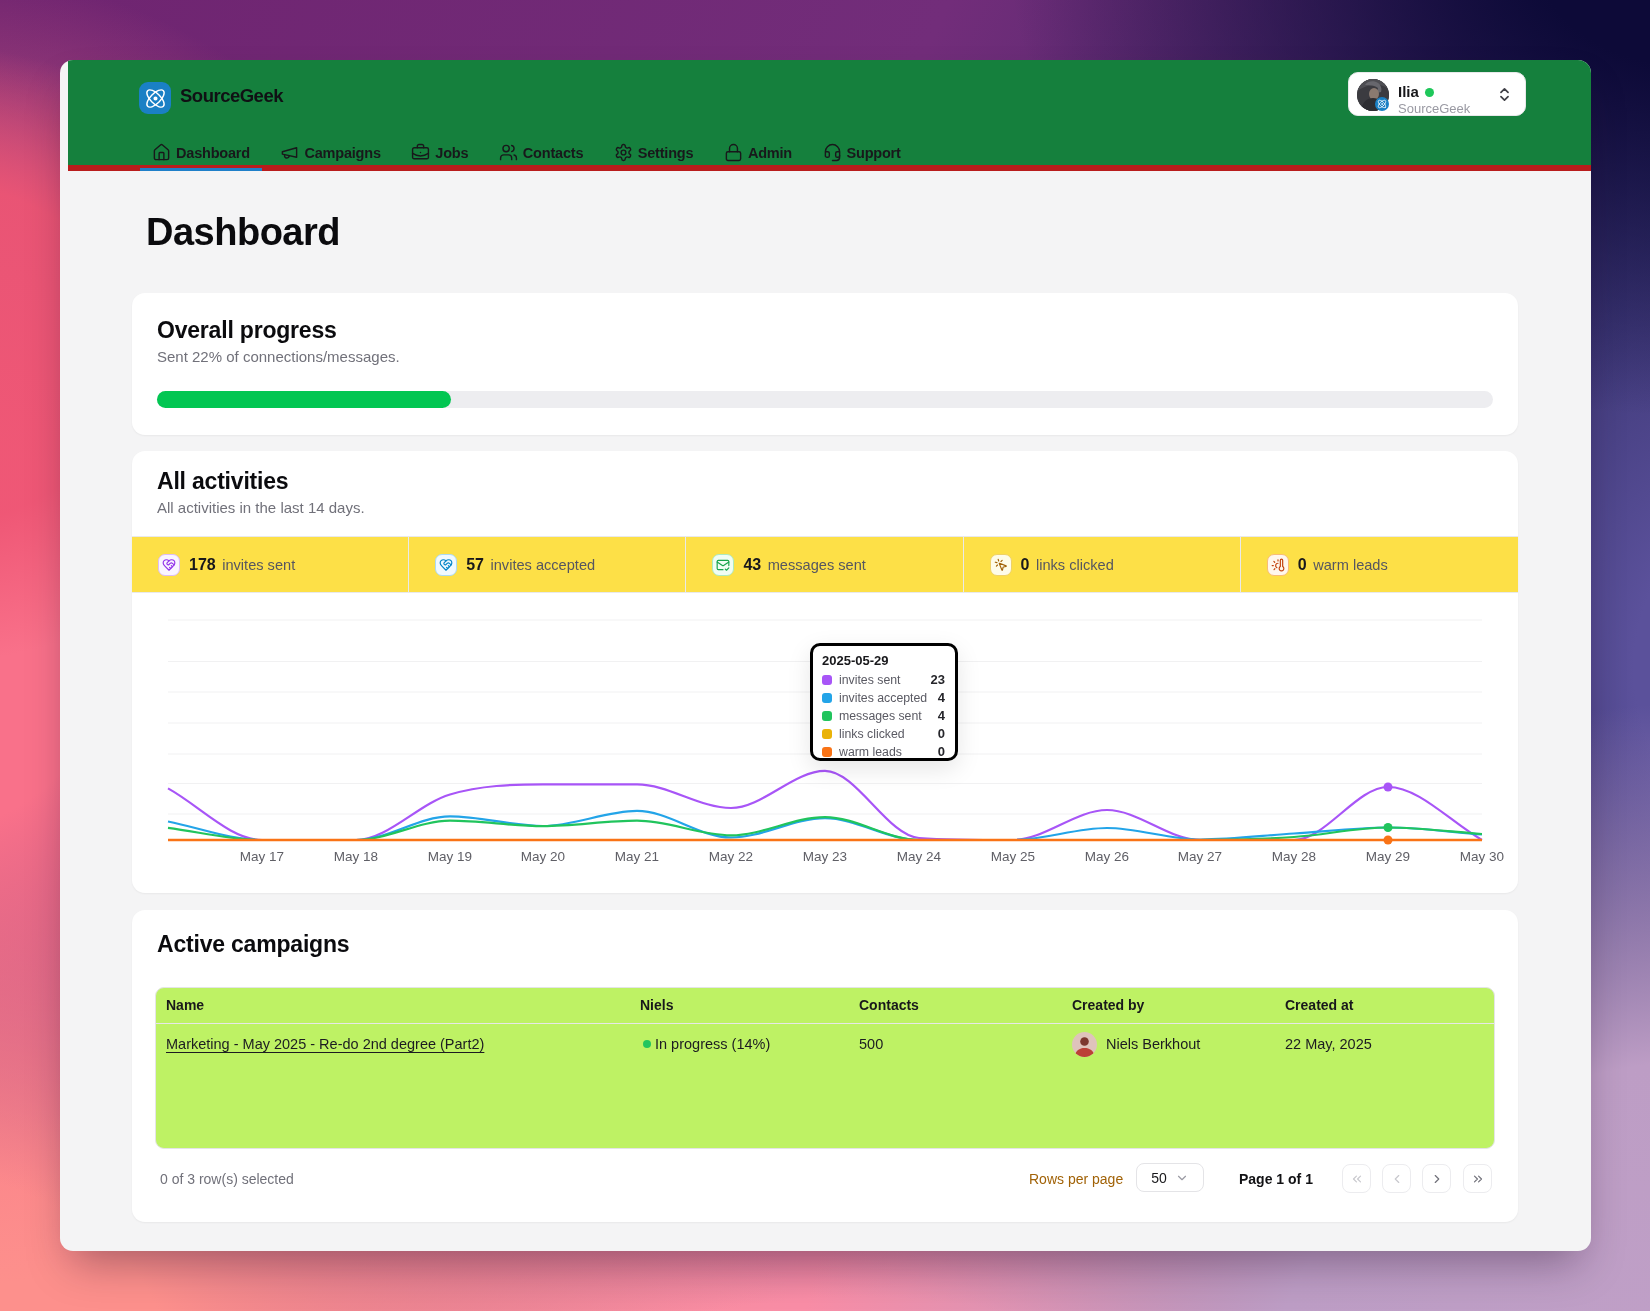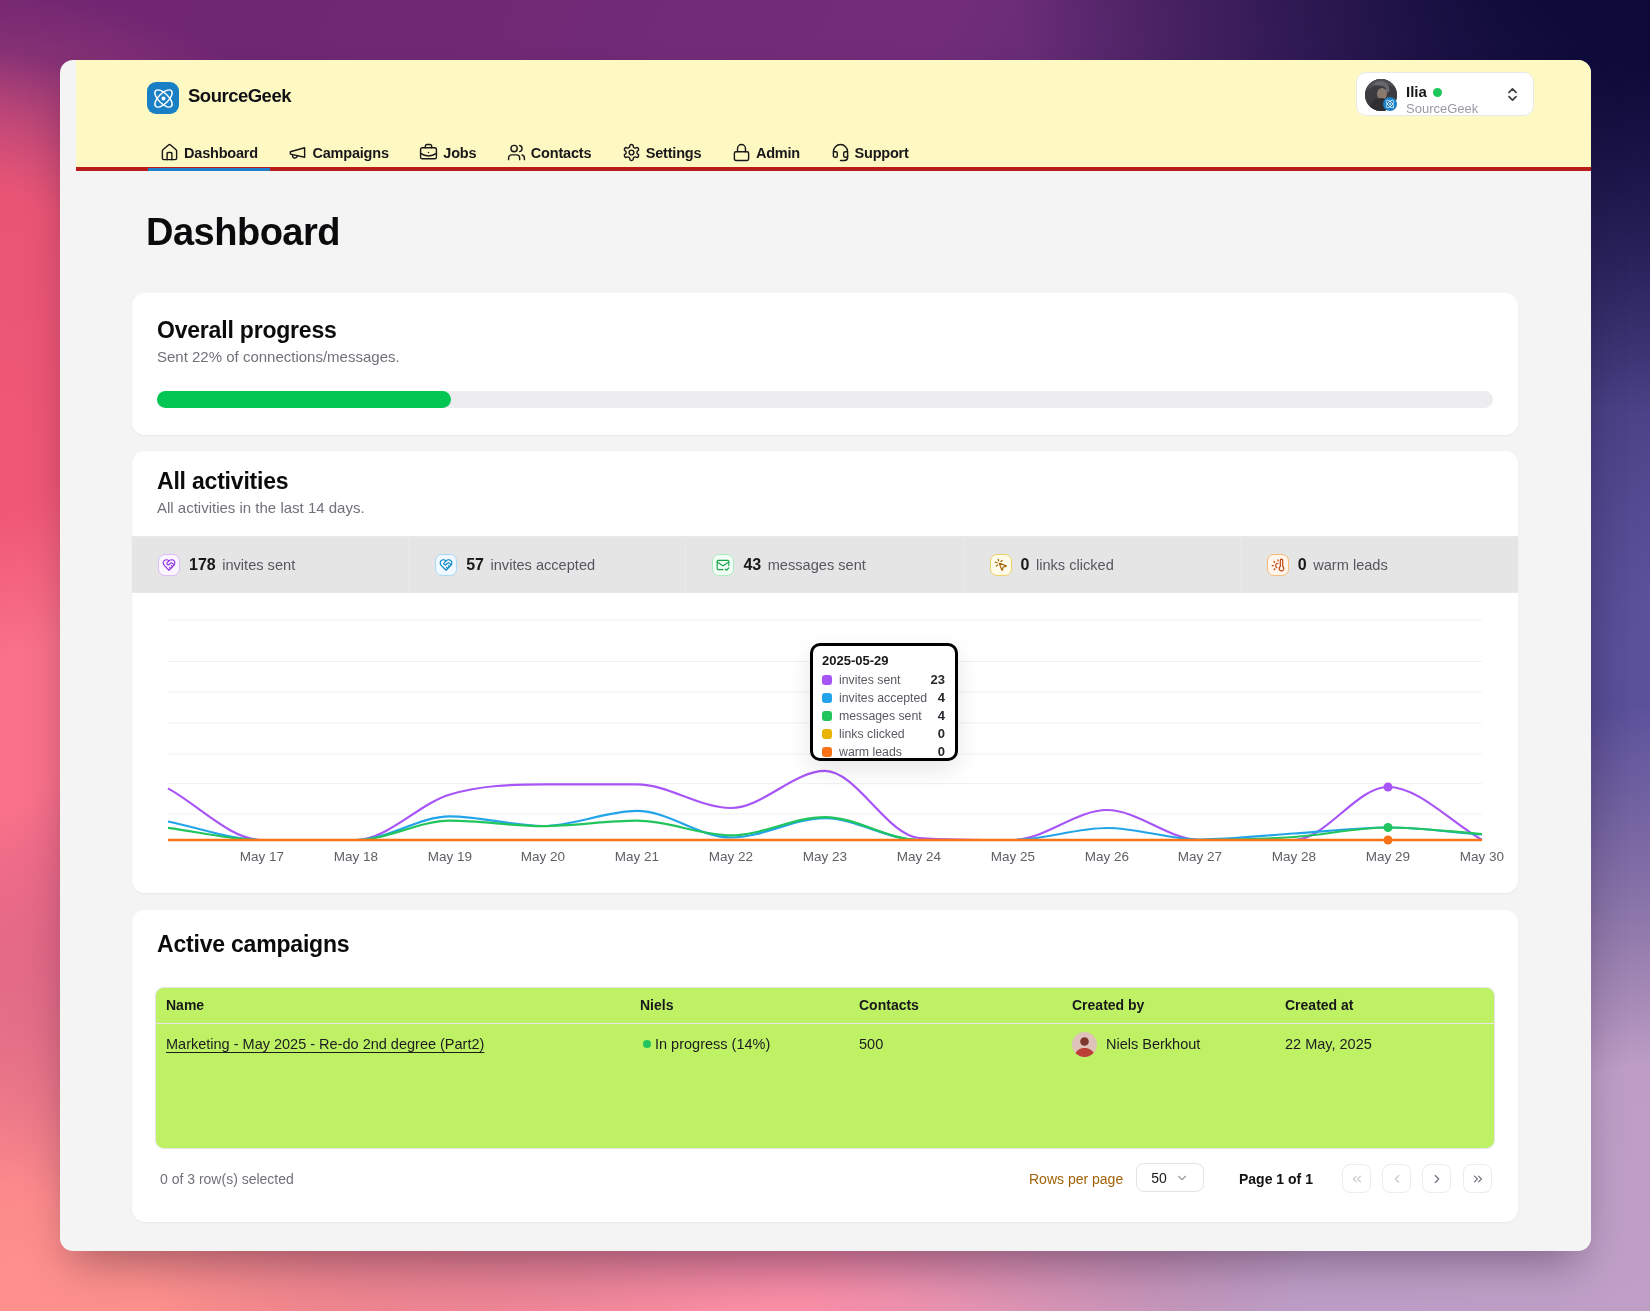--- a/index.html
+++ b/index.html
@@ -17,22 +17,22 @@
     radial-gradient(1500px 1000px at -8% 104%, #fd908c 0%, #fd908c 20%, rgba(253,144,140,0) 62%),
     radial-gradient(1700px 1000px at 52% 118%, #f98da6 0%, #f98da6 25%, rgba(247,139,164,0) 64%),
     linear-gradient(115deg, #6f2470 0%, #722d7a 42%, #512a6e 60%, #1d1b50 78%, #0d0a38 92%);
 }
 .window {
   position:absolute; left:60px; top:60px; width:1531px; height:1191px;
   background:#f4f4f5; border-radius:13px; overflow:hidden;
   box-shadow:0 22px 44px -12px rgba(30,8,35,.38);
 }
 .header {
-  position:absolute; left:16px; top:0; width:100%; height:111px;
-  background:#fef9c3; border-bottom:4px solid #b91c1c;
+  position:absolute; left:8px; top:0; width:100%; height:111px;
+  background:#15803d; border-bottom:6px solid #b91c1c;
 }
 .logo { position:absolute; left:71px; top:22px; width:32px; height:32px; background:#1a80c5; border-radius:9px; display:flex; align-items:center; justify-content:center; }
 .logo svg { width:23px; height:23px; }
 .brand { position:absolute; left:112px; top:25px; font-size:18.5px; font-weight:700; color:#101014; letter-spacing:-.5px; }
 .nav { position:absolute; left:72px; top:74px; height:37px; display:flex; }
 .nav-item { display:flex; align-items:center; gap:5px; padding:0 12px; margin-right:6.5px; font-size:14.5px; font-weight:600; letter-spacing:-.2px; color:#18181b; position:relative; }
 .nav-item svg { width:19px; height:19px; }
 .nav-item.active::after { content:""; position:absolute; left:0; right:0; bottom:0; height:3px; background:#1f7fc9; }
 .userchip { position:absolute; left:1280px; top:12px; width:178px; height:44px; border:1px solid #e8e8ea; border-radius:10px; background:#fff; }
 .uavatar { position:absolute; left:8px; top:6px; width:32px; height:32px; border-radius:50%; background:radial-gradient(circle at 42% 38%, #6a6a6e 0%, #3c3c40 55%, #232326 100%); overflow:hidden; }
@@ -48,21 +48,21 @@
 .card h2 { font-size:23px; font-weight:700; color:#0b0b0e; letter-spacing:-.2px; line-height:1; }
 .muted { color:#71717a; }
 #card1 { top:233px; height:142px; }
 #card1 h2 { position:absolute; left:25px; top:26px; }
 #card1 .sub { position:absolute; left:25px; top:55px; font-size:15px; }
 #card1 .track { position:absolute; left:25px; top:98px; width:1336px; height:17px; background:#ededf0; border-radius:9px; }
 #card1 .fill { width:22%; height:100%; background:#02c652; border-radius:9px; }
 #card2 { top:391px; height:442px; }
 #card2 h2 { position:absolute; left:25px; top:19px; }
 #card2 .sub { position:absolute; left:25px; top:48px; font-size:15px; }
-.stats { position:absolute; left:0; top:85px; width:100%; height:57px; background:#e5e5e5; border-top:1px solid #e9e9eb; border-bottom:1px solid #e9e9eb; display:flex; }
+.stats { position:absolute; left:0; top:85px; width:100%; height:57px; background:#fde047; border-top:1px solid #e9e9eb; border-bottom:1px solid #e9e9eb; display:flex; }
 .stat { width:20%; display:flex; align-items:center; border-right:1px solid #e9e9eb; padding-left:26px; }
 .stat:last-child { border-right:none; }
 .chip { width:22px; height:22px; border-radius:7px; display:flex; align-items:center; justify-content:center; margin-right:9px; }
 .chip svg { width:14px; height:14px; }
 .chip.purple { background:#faf5ff; border:1px solid #dcbcf9; color:#9333ea; }
 .chip.blue { background:#f0f9ff; border:1px solid #aadaf6; color:#0284c7; }
 .chip.green { background:#f0fdf4; border:1px solid #aceabf; color:#16a34a; }
 .chip.yellow { background:#fefce8; border:1px solid #eed167; color:#a16207; }
 .chip.orange { background:#fff7ed; border:1px solid #f8bc76; color:#c2410c; }
 .stat b { font-size:16px; font-weight:700; color:#18181b; margin-right:6.5px; }

